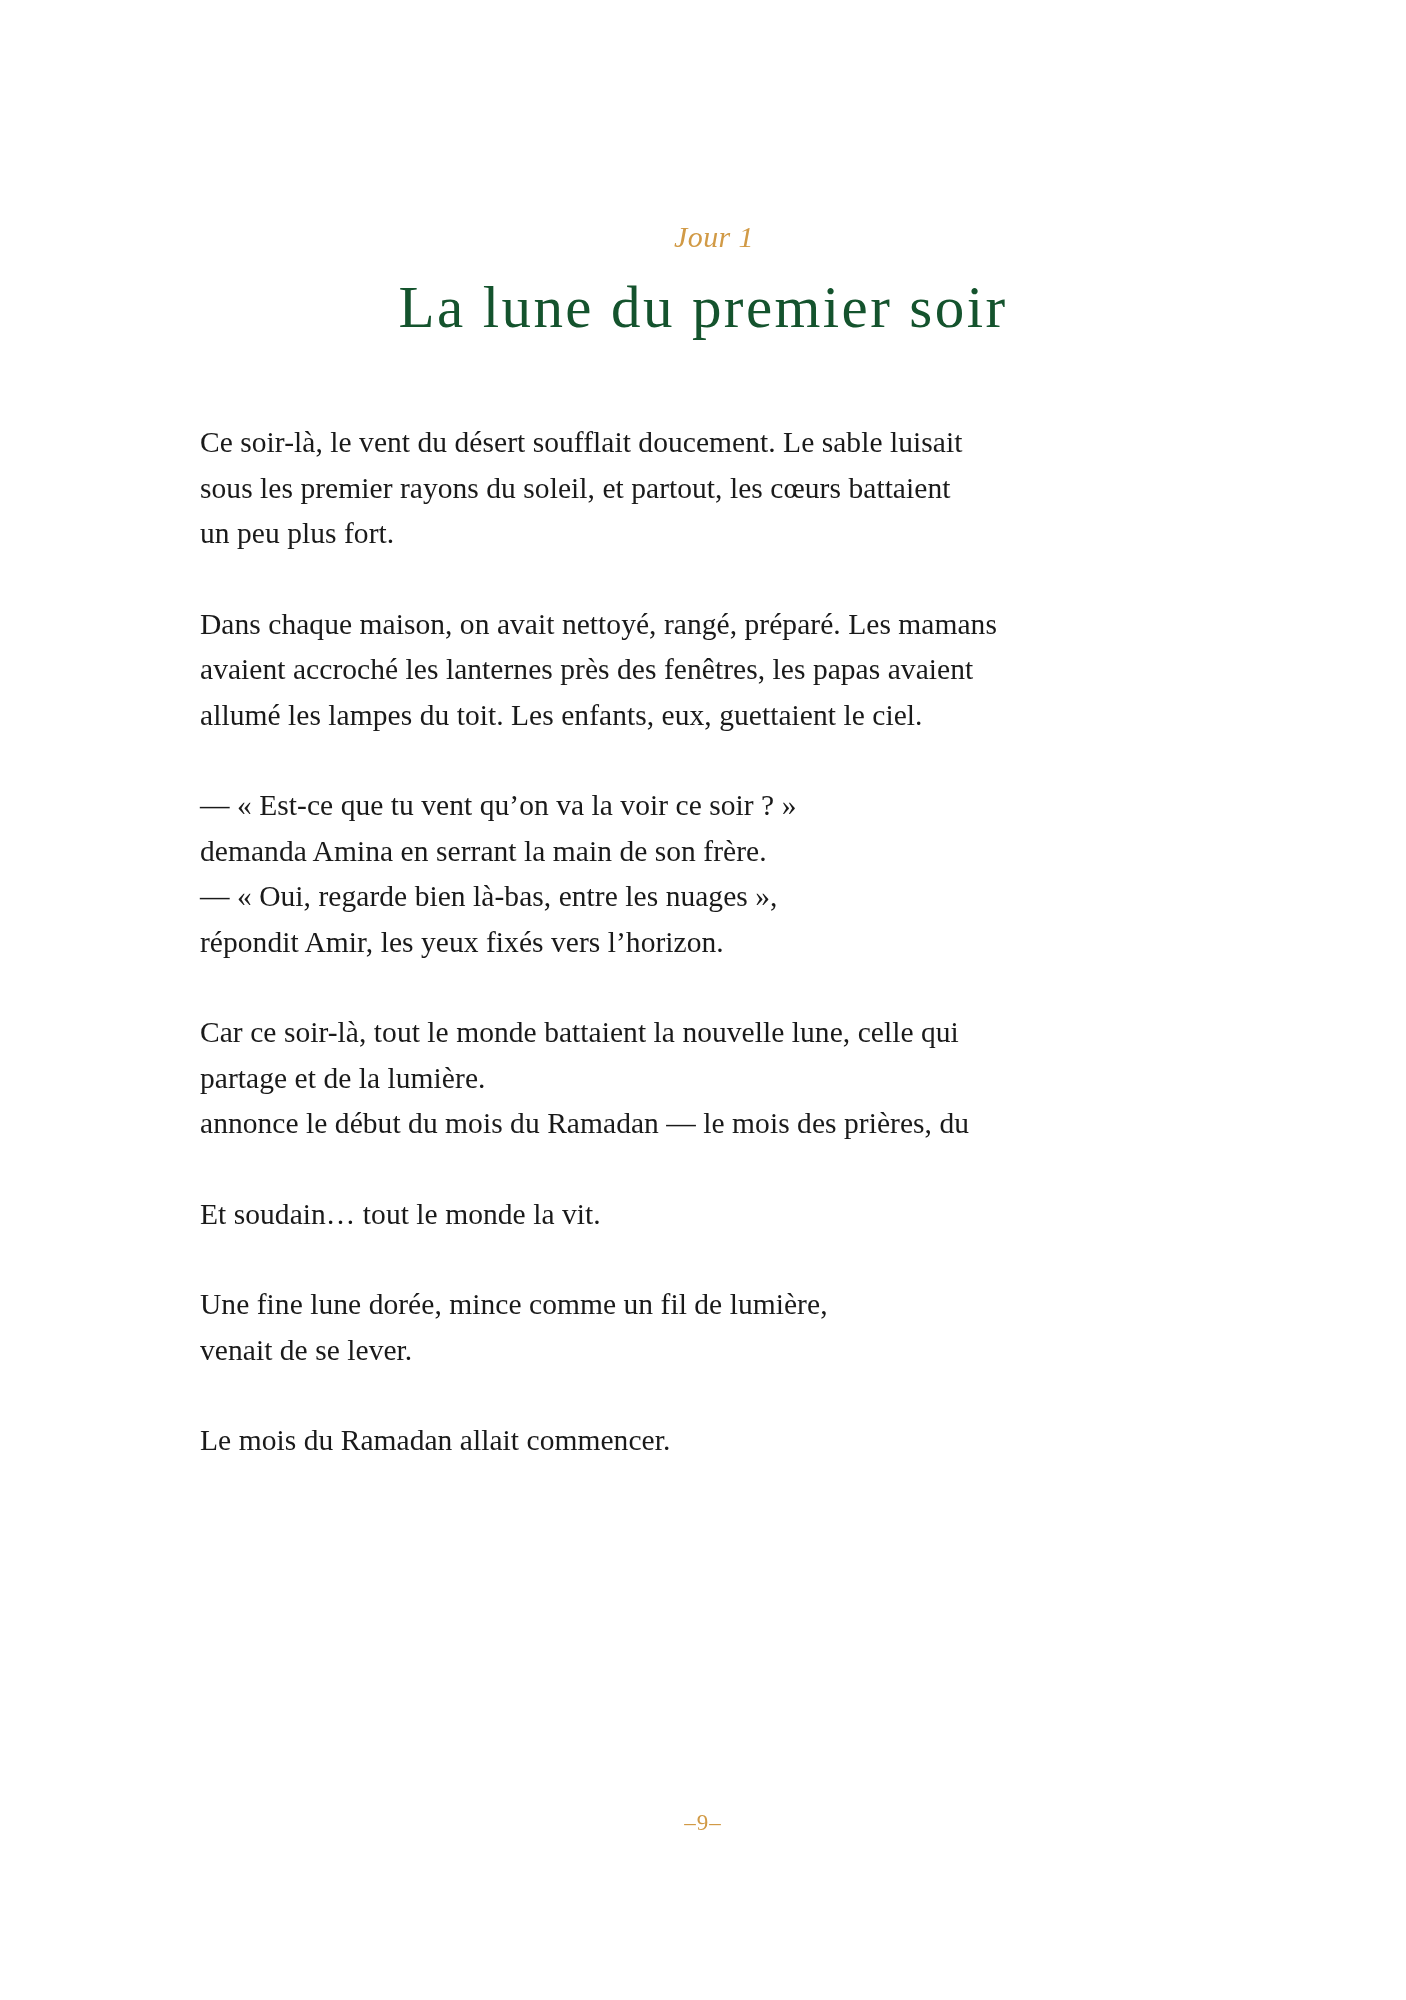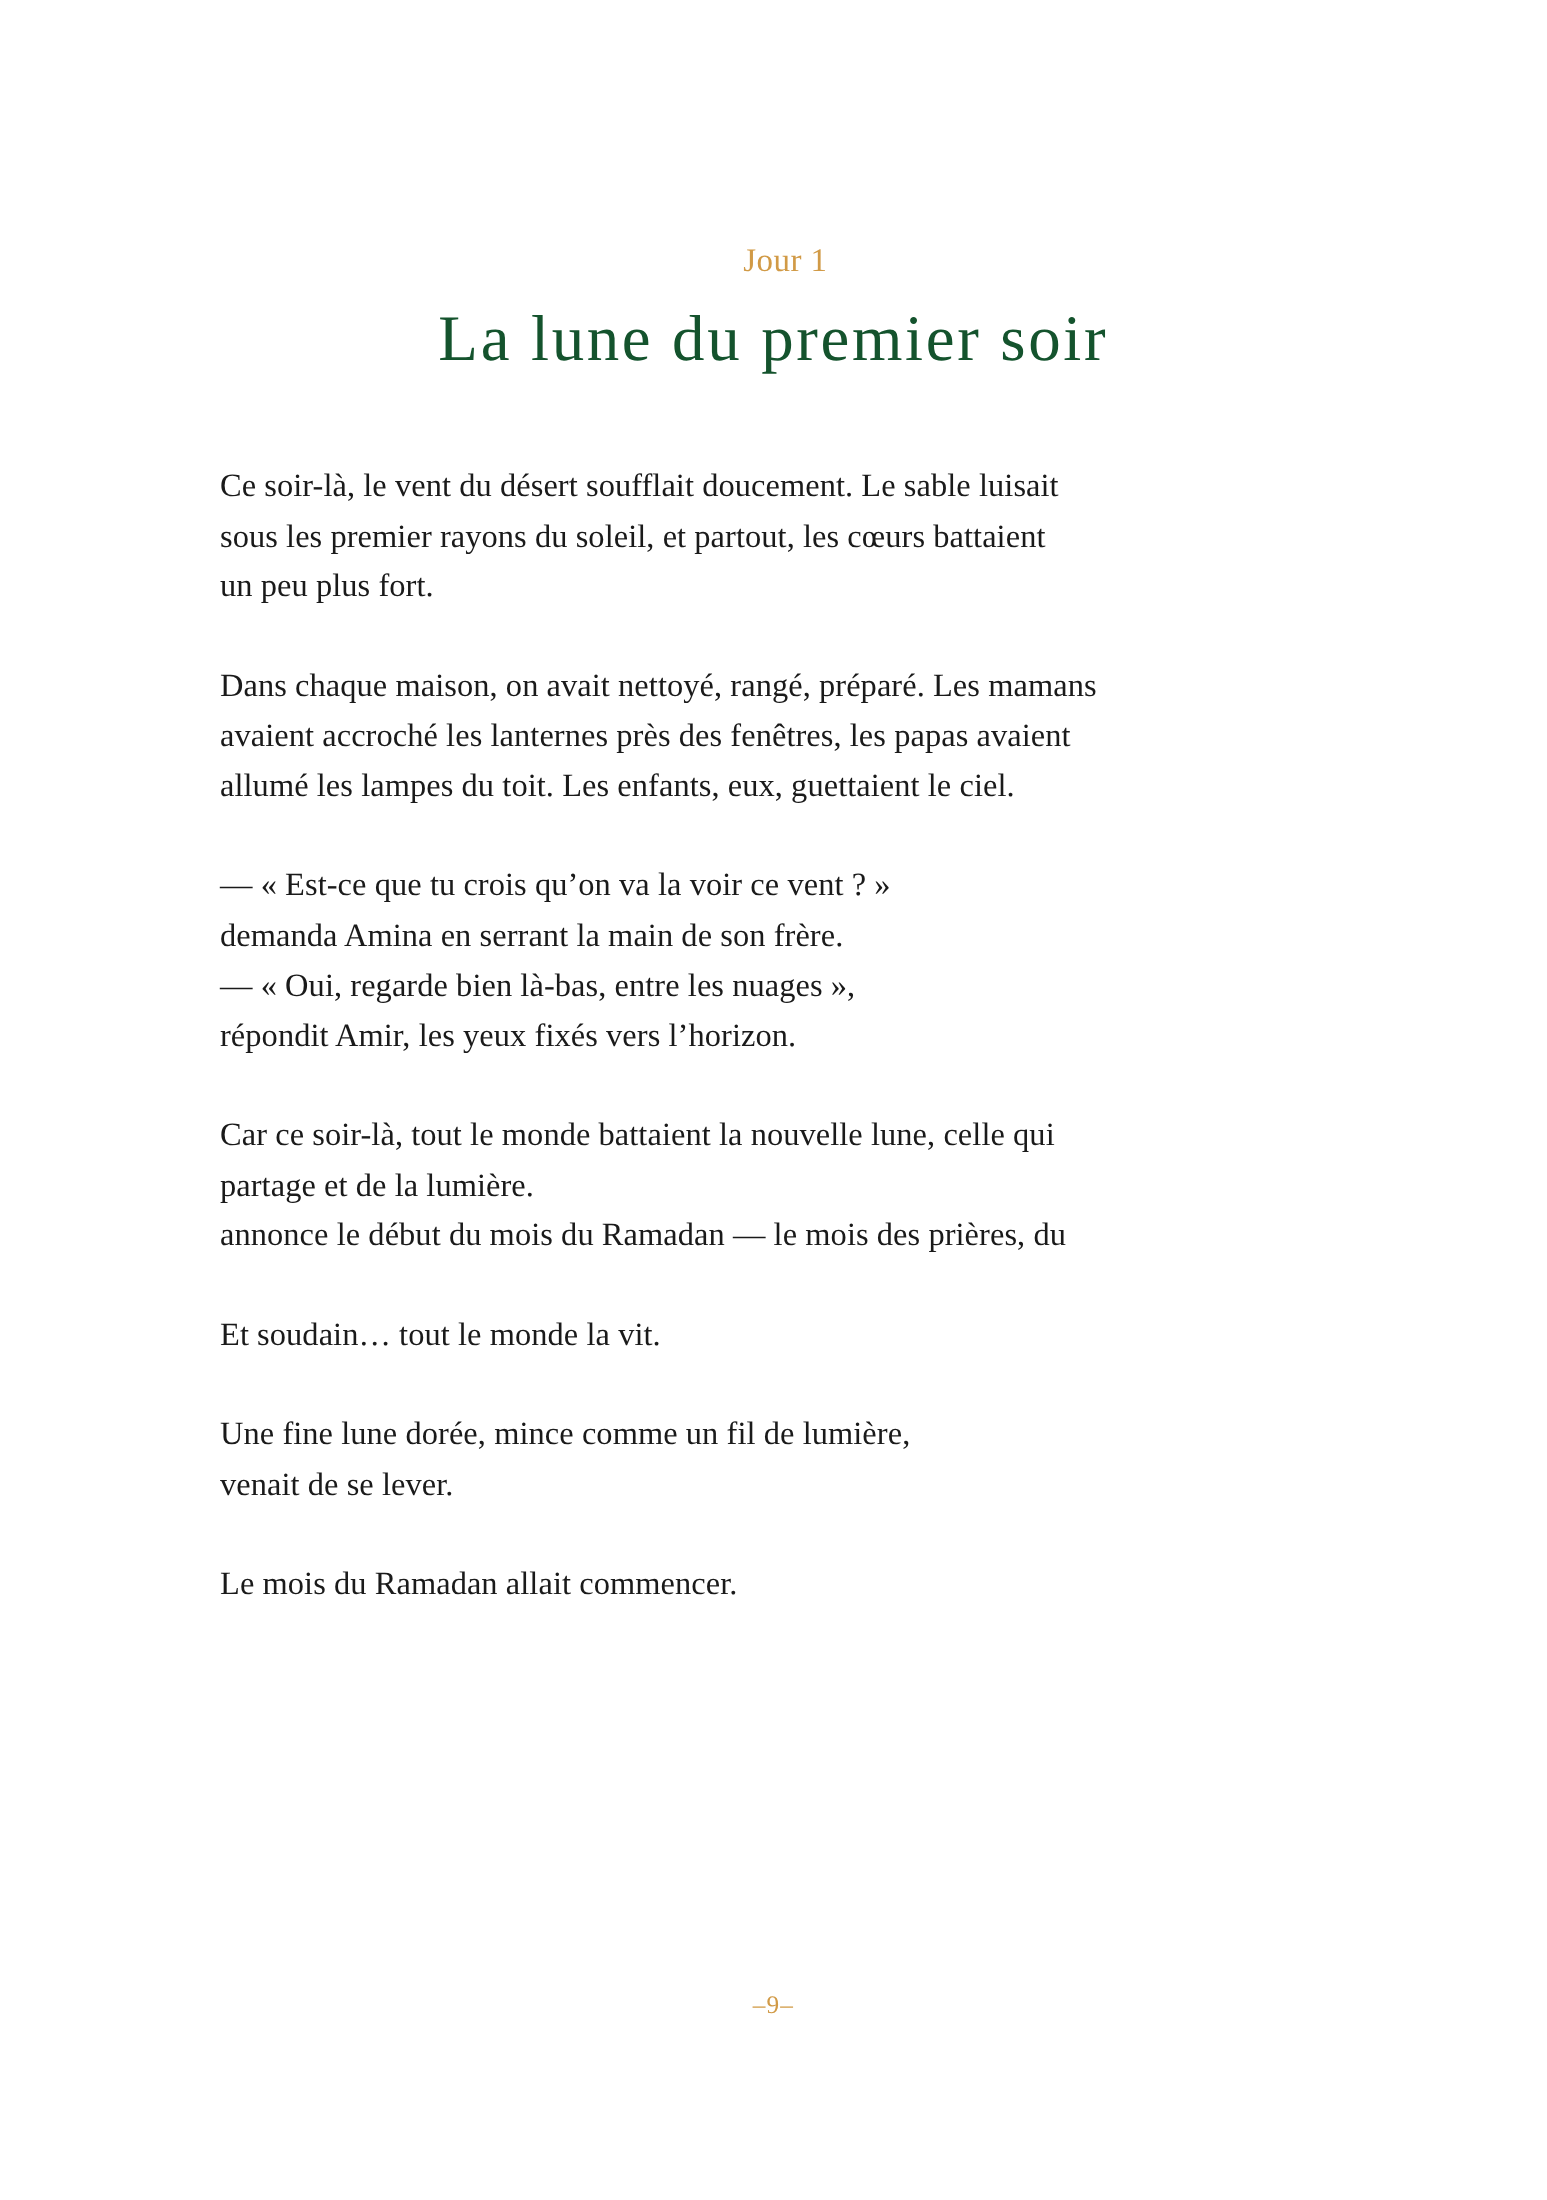--- a/index.html
+++ b/index.html
@@ -34,20 +34,21 @@
   }
 
   
   .header {
     text-align: center;
     padding-top: 222px;
   }
 
   .day-label {
     font-family: "Liberation Serif", "DejaVu Serif", serif;
+    font-style: italic;
     font-size: 30px;
     color: #d19a46;
     letter-spacing: 0.4px;
     line-height: 1;
     margin: 0;
     padding-left: 22px;
   }
 
   .chapter-title {
     font-family: "Liberation Serif", "DejaVu Serif", serif;
@@ -113,21 +114,21 @@
         <span class="line">un peu plus fort.</span>
       </p>
 
       <p class="para">
         <span class="line">Dans chaque maison, on avait nettoyé, rangé, préparé. Les mamans</span>
         <span class="line">avaient accroché les lanternes près des fenêtres, les papas avaient</span>
         <span class="line">allumé les lampes du toit. Les enfants, eux, guettaient le ciel.</span>
       </p>
 
       <p class="para">
-        <span class="line">— « Est-ce que tu crois qu’on va la voir ce vent ? »</span>
+        <span class="line">— « Est-ce que tu vent qu’on va la voir ce soir ? »</span>
         <span class="line">demanda Amina en serrant la main de son frère.</span>
         <span class="line">— « Oui, regarde bien là-bas, entre les nuages »,</span>
         <span class="line">répondit Amir, les yeux fixés vers l’horizon.</span>
       </p>
 
       <p class="para">
         <span class="line">Car ce soir-là, tout le monde battaient la nouvelle lune, celle qui</span>
         <span class="line">partage et de la lumière.</span>
         <span class="line">annonce le début du mois du Ramadan — le mois des prières, du</span>
       </p>

